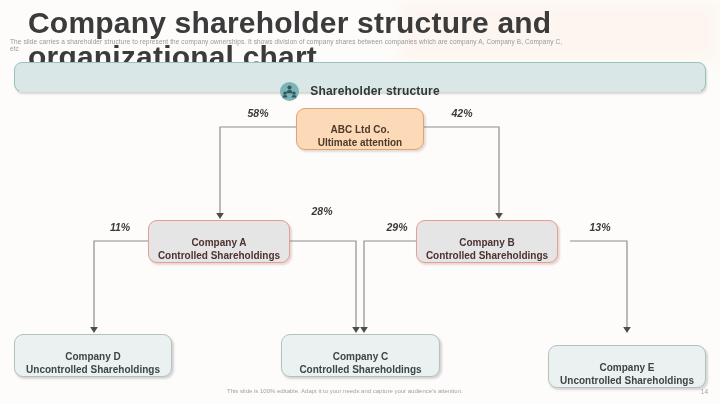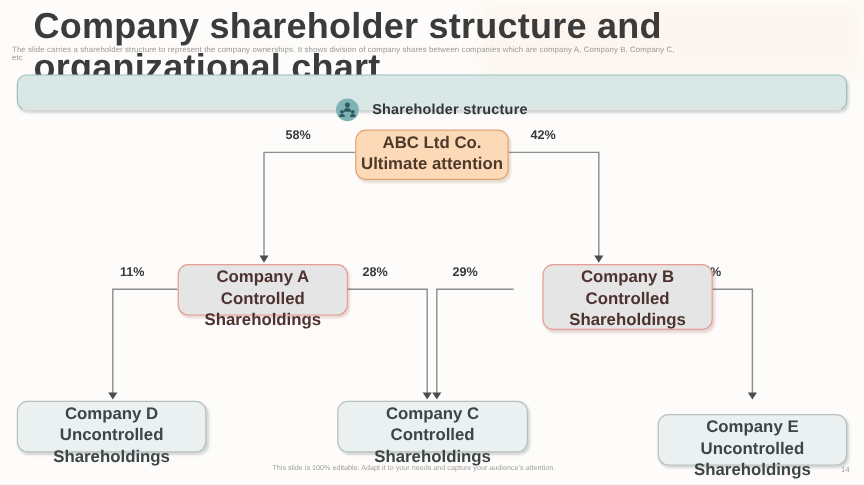--- a/index.html
+++ b/index.html
@@ -33,32 +33,32 @@
     display:flex;align-items:center;justify-content:center;gap:11px;margin-top:24px;
   }
   .banner-icon{
     width:19px;height:19px;border-radius:50%;
     background:#7fb2b4;display:flex;align-items:center;justify-content:center;
     flex:0 0 auto;
   }
   .banner-label{font-size:12px;font-weight:bold;color:#2e3838;letter-spacing:.2px;}
   .node{
     position:absolute;border-radius:9px;
-    display:flex;flex-direction:column;align-items:center;justify-content:flex-start;
-    text-align:center;line-height:1.3;font-weight:bold;font-size:14px;
+    display:flex;flex-direction:column;align-items:center;justify-content:flex-end;
+    text-align:center;line-height:1.3;font-weight:bold;font-size:10px;
   }
   .node-peach{background:#fcd9b7;border:1.5px solid #dfa377;color:#4e3a2a;
     box-shadow:1.5px 2px 2px rgba(120,80,40,.18);}
   .node-pink{background:#e5e5e5;border:1.5px solid #e59d94;color:#4d3230;
     box-shadow:1.5px 2px 2px rgba(120,50,45,.18);}
   .node-gray{background:#ebf1f1;border:1px solid #b7c0c0;color:#3c4646;
     box-shadow:1.5px 2px 2px rgba(70,80,80,.22);}
   .pct{
-    position:absolute;width:40px;text-align:left;
-    font-size:10.5px;font-weight:bold;color:#3a3a3a;
+    position:absolute;width:40px;text-align:center;
+    font-size:10.5px;font-weight:bold;color:#3a3a3a;font-style:italic;
   }
   .edges{position:absolute;left:0;top:0;width:720px;height:404px;pointer-events:none;}
   .footer{
     position:absolute;left:227px;top:388px;width:360px;
     font-size:6px;color:#a3a19f;
   }
   .pageno{
     position:absolute;left:688px;top:388px;width:20px;text-align:right;
     font-size:6.5px;color:#a3a19f;
   }
@@ -105,35 +105,35 @@
       <polygon points="90.2,327 97.8,327 94,333"></polygon>
       <polygon points="352.2,327 359.8,327 356,333"></polygon>
       <polygon points="360.2,327 367.8,327 364,333"></polygon>
       <polygon points="623.2,327 630.8,327 627,333"></polygon>
     </g>
   </svg>
 
   <div class="pct" style="left:238px;top:107px">58%</div>
   <div class="pct" style="left:442px;top:107px">42%</div>
   <div class="pct" style="left:100px;top:221px">11%</div>
-  <div class="pct" style="left:302px;top:221px">28%</div>
+  <div class="pct" style="left:302px;top:205px">28%</div>
   <div class="pct" style="left:377px;top:221px">29%</div>
   <div class="pct" style="left:580px;top:221px">13%</div>
 
   <div class="node node-peach" style="left:296px;top:108px;width:128px;height:42px">
     <span>ABC Ltd Co.</span>
     <span>Ultimate attention</span>
   </div>
 
   <div class="node node-pink" style="left:148px;top:220px;width:142px;height:43px">
     <span>Company A</span>
     <span>Controlled Shareholdings</span>
   </div>
 
-  <div class="node node-pink" style="left:452px;top:220px;width:142px;height:55px">
+  <div class="node node-pink" style="left:416px;top:220px;width:142px;height:43px">
     <span>Company B</span>
     <span>Controlled Shareholdings</span>
   </div>
 
   <div class="node node-gray" style="left:14px;top:334px;width:158px;height:43px">
     <span>Company D</span>
     <span>Uncontrolled Shareholdings</span>
   </div>
 
   <div class="node node-gray" style="left:281px;top:334px;width:159px;height:43px">

